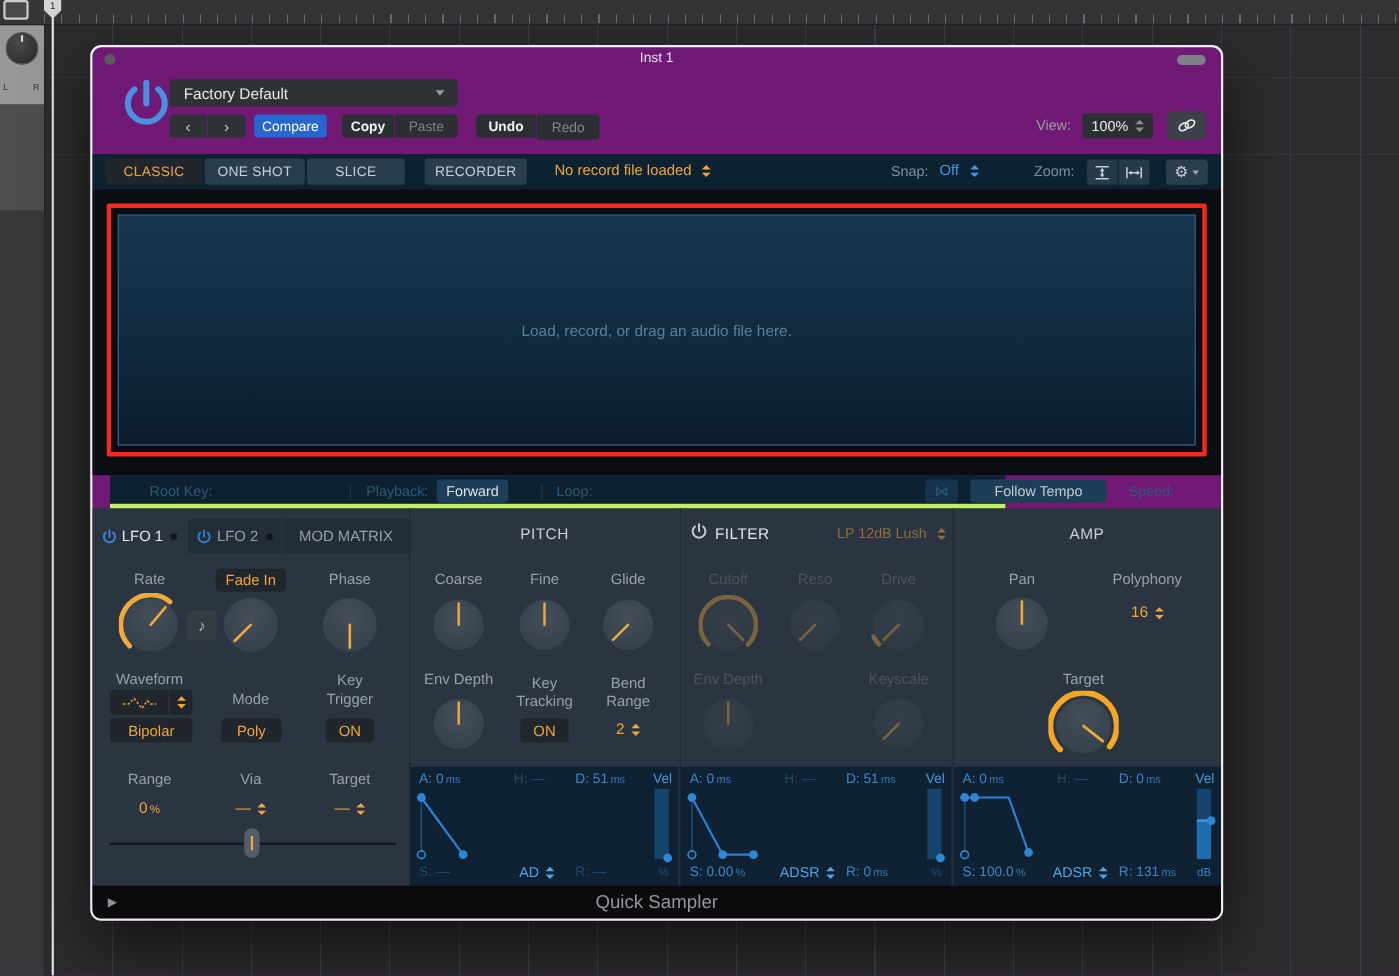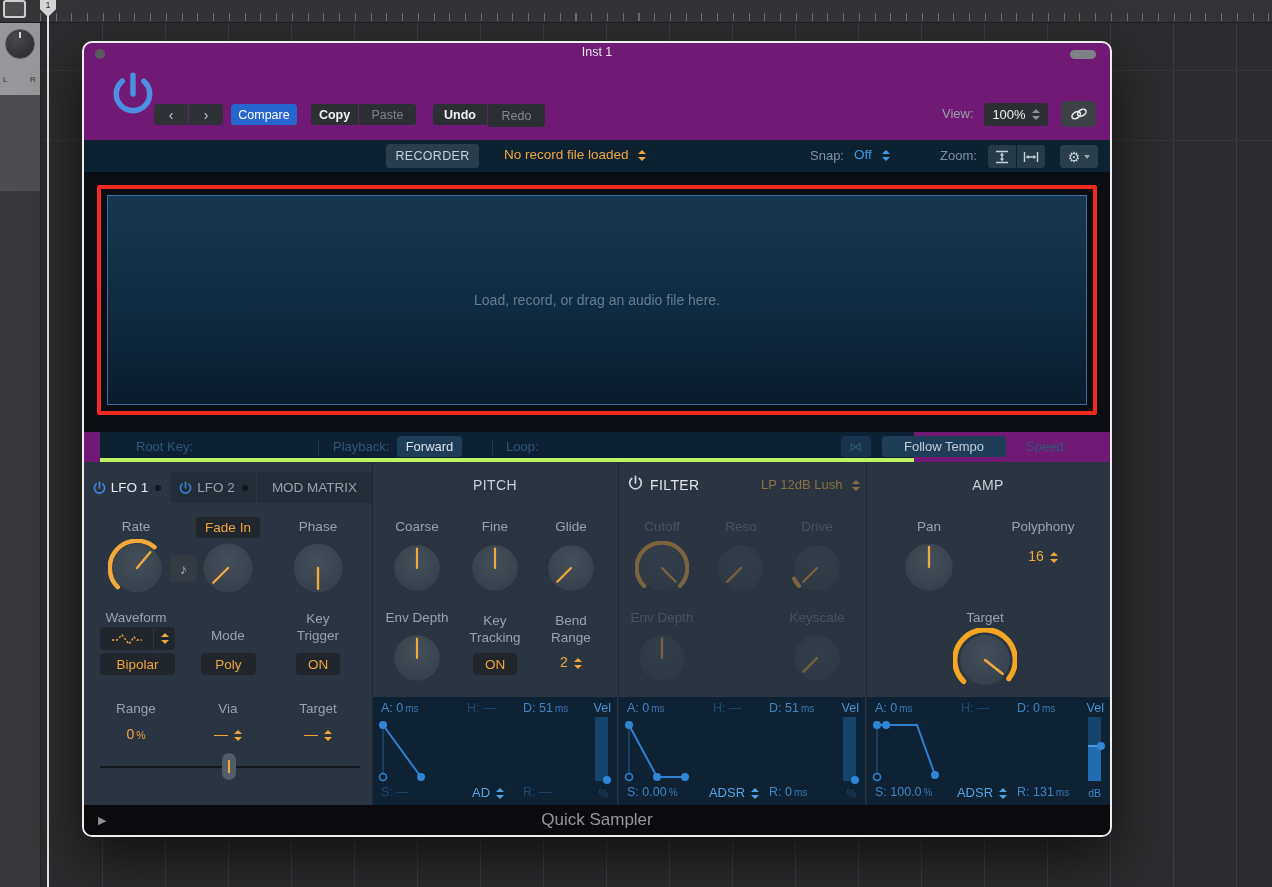--- a/index.html
+++ b/index.html
@@ -116,20 +116,24 @@
   <div id="wdot" class="abs"></div>
   <div id="wtitle" class="abs">Inst 1</div>
   <div id="wpill" class="abs"></div>
 
   <div class="abs knob" style="left:26px;top:28px;width:46px;height:46px">
     <svg viewBox="0 0 20 22">
       <path d="M4.86 4.87 A8 8 0 1 0 15.14 4.87" fill="none" stroke="#4a8fe2" stroke-width="2.6" stroke-linecap="round"></path>
       <line x1="10" y1="2" x2="10" y2="11" stroke="#4a8fe2" stroke-width="2.6" stroke-linecap="round"></line>
     </svg>
   </div>
+  <div class="abs btn" style="left:70px;top:29px;width:262px;height:25px;background:#2e3136;justify-content:flex-start;padding-left:13px;font-size:14px;color:#e9eaec">
+    <span>Factory Default</span>
+    <span class="chev abs" style="right:12px;top:10px"></span>
+  </div>
   <div class="abs" style="left:70px;top:61px;display:flex;gap:1px">
     <div class="btn" style="width:34px;height:21px;border-radius:3.5px 0 0 3.5px;background:#2f3237;font-size:14px;color:#c9ccd0">‹</div>
     <div class="btn" style="width:34px;height:21px;border-radius:0 3.5px 3.5px 0;background:#2f3237;font-size:14px;color:#c9ccd0">›</div>
   </div>
   <div class="abs btn" style="left:147px;top:61px;width:66px;height:21px;background:#2765cf;color:#fff">Compare</div>
   <div class="abs" style="left:227px;top:61px;display:flex;gap:1px">
     <div class="btn" style="width:47px;height:21px;border-radius:3.5px 0 0 3.5px;color:#f1f2f4;font-weight:bold">Copy</div>
     <div class="btn" style="width:57px;height:21px;border-radius:0 3.5px 3.5px 0;color:#7e838a">Paste</div>
   </div>
   <div class="abs" style="left:349px;top:61px;display:flex;gap:1px">
@@ -145,20 +149,25 @@
       </span>
   </div>
   <div class="abs btn" style="left:977px;top:58px;width:35px;height:26px;background:#3c4047;border-radius:5px">
     <svg width="20" height="14" viewBox="0 0 20 14">
       <ellipse cx="7.2" cy="8.2" rx="4.6" ry="3" transform="rotate(-33 7.2 8.2)" fill="none" stroke="#e9eaec" stroke-width="1.6"></ellipse>
       <ellipse cx="12.8" cy="5.8" rx="4.6" ry="3" transform="rotate(-33 12.8 5.8)" fill="none" stroke="#e9eaec" stroke-width="1.6"></ellipse>
     </svg>
   </div>
 
   <div id="tbar" class="abs">
+    <div class="abs" style="left:12px;top:4px;display:flex;gap:2px">
+      <div class="btn" style="width:88px;height:24px;background:#20262b;color:#f0a63c;letter-spacing:.3px">CLASSIC</div>
+      <div class="btn" style="width:91px;height:24px;background:#2a3d4c;color:#c6d0d8;letter-spacing:.3px">ONE SHOT</div>
+      <div class="btn" style="width:89px;height:24px;background:#2a3d4c;color:#c6d0d8;letter-spacing:.3px">SLICE</div>
+    </div>
     <div class="abs btn" style="left:302px;top:4px;width:93px;height:24px;background:#2a3d4c;color:#c6d0d8;letter-spacing:.3px">RECORDER</div>
     <div class="abs" style="left:420px;top:7px;font-size:13.5px;color:#f0a63c">
       <span>No record file loaded</span>
       <span class="stp">
           <i class="up"></i>
           <i class="dn"></i>
         </span>
     </div>
     <div class="abs" style="left:726px;top:8px;font-size:13px;color:#7d91a3">Snap:</div>
     <div class="abs" style="left:770px;top:7px;font-size:13.5px;color:#3f9ae8">

